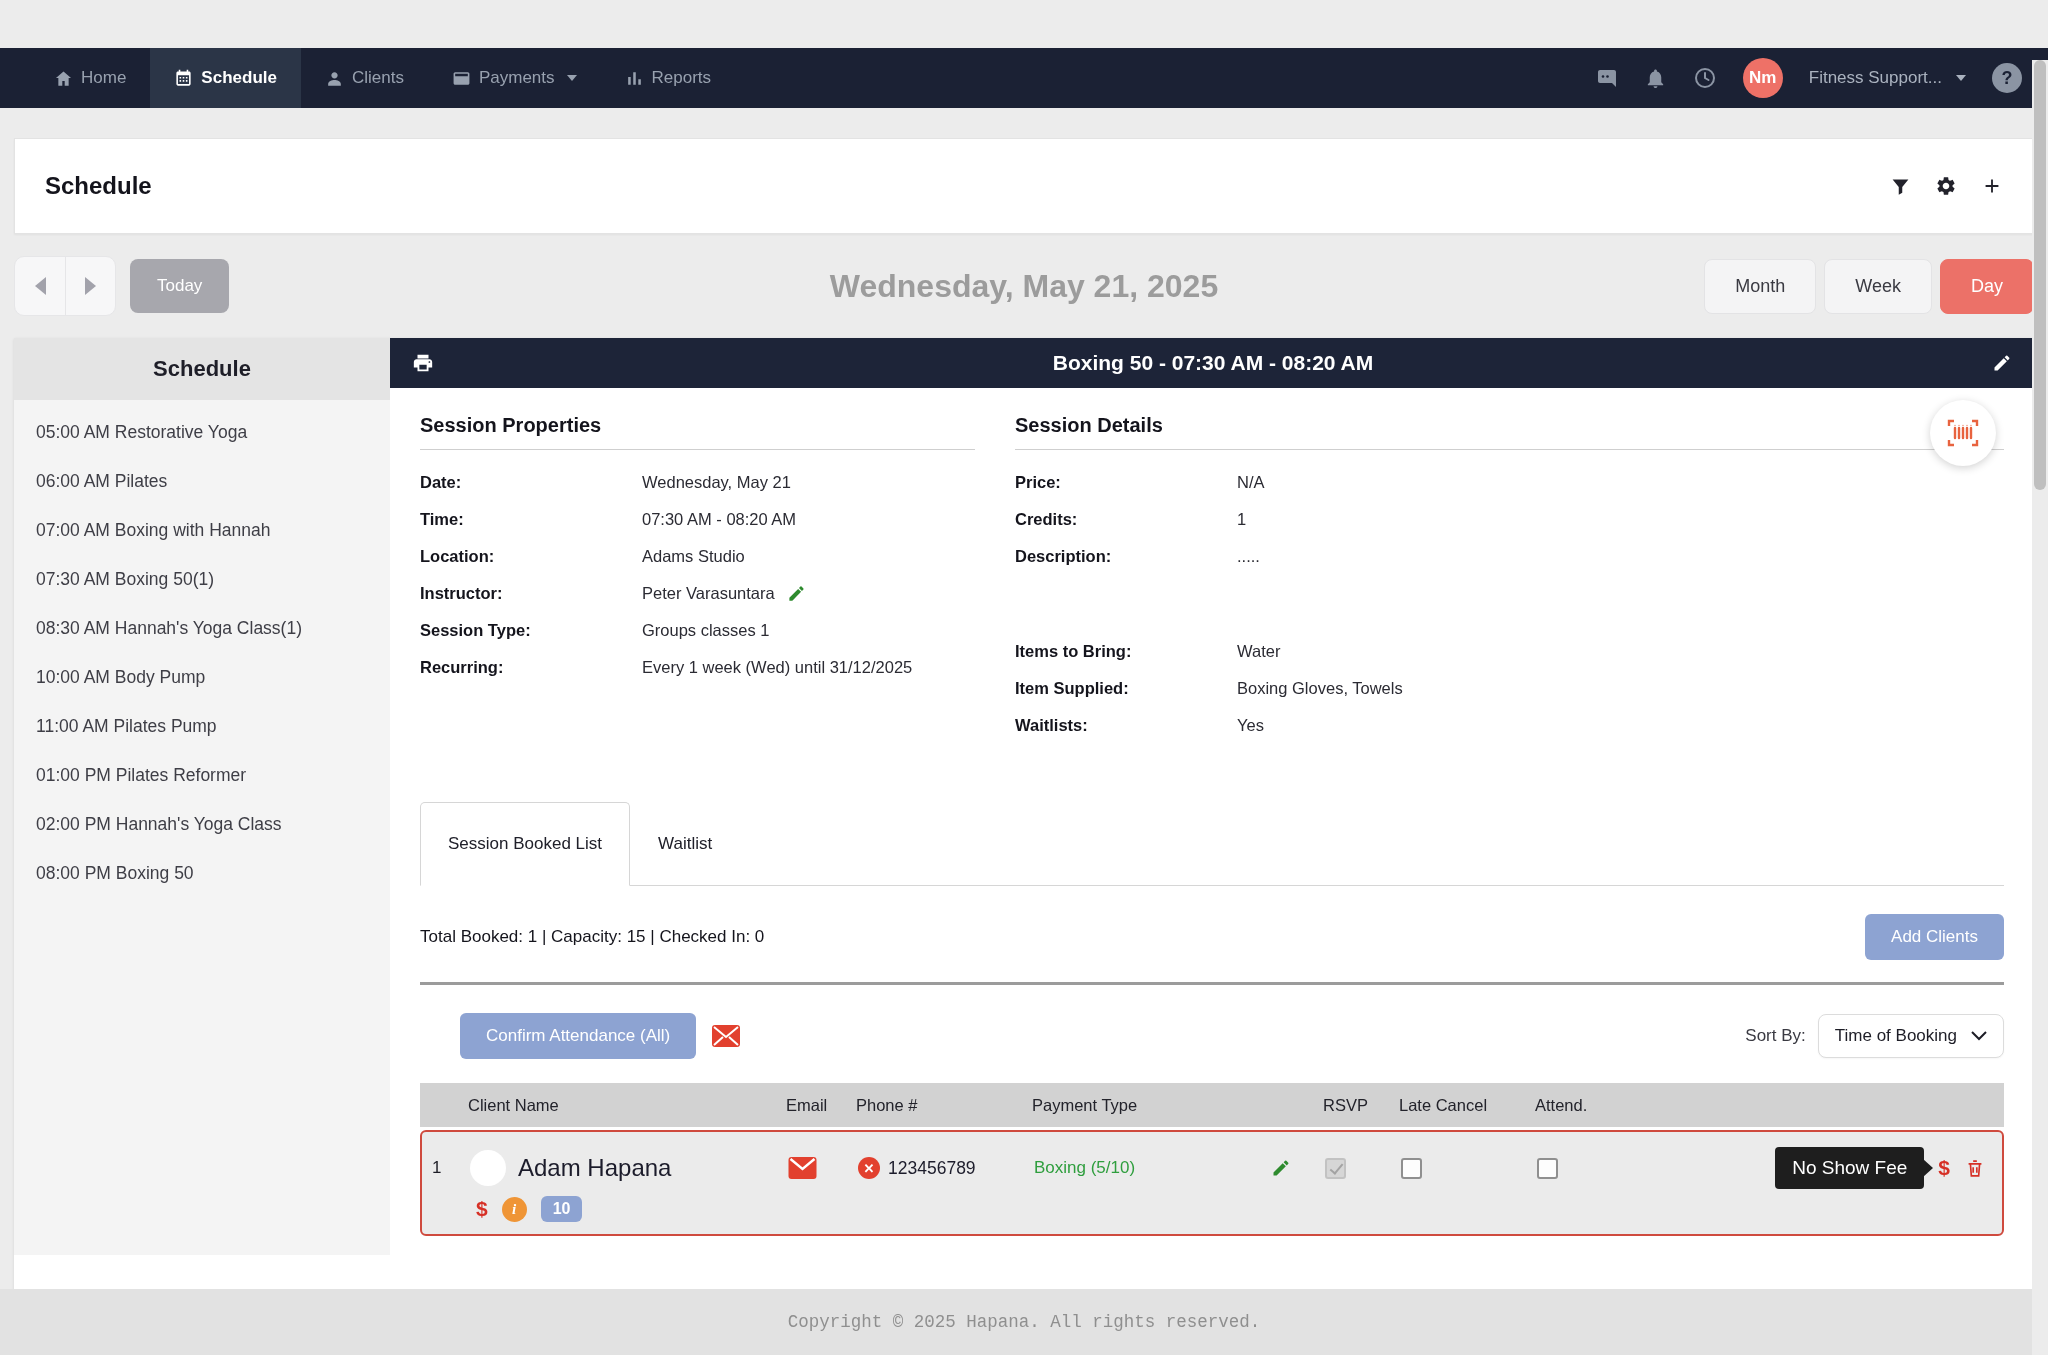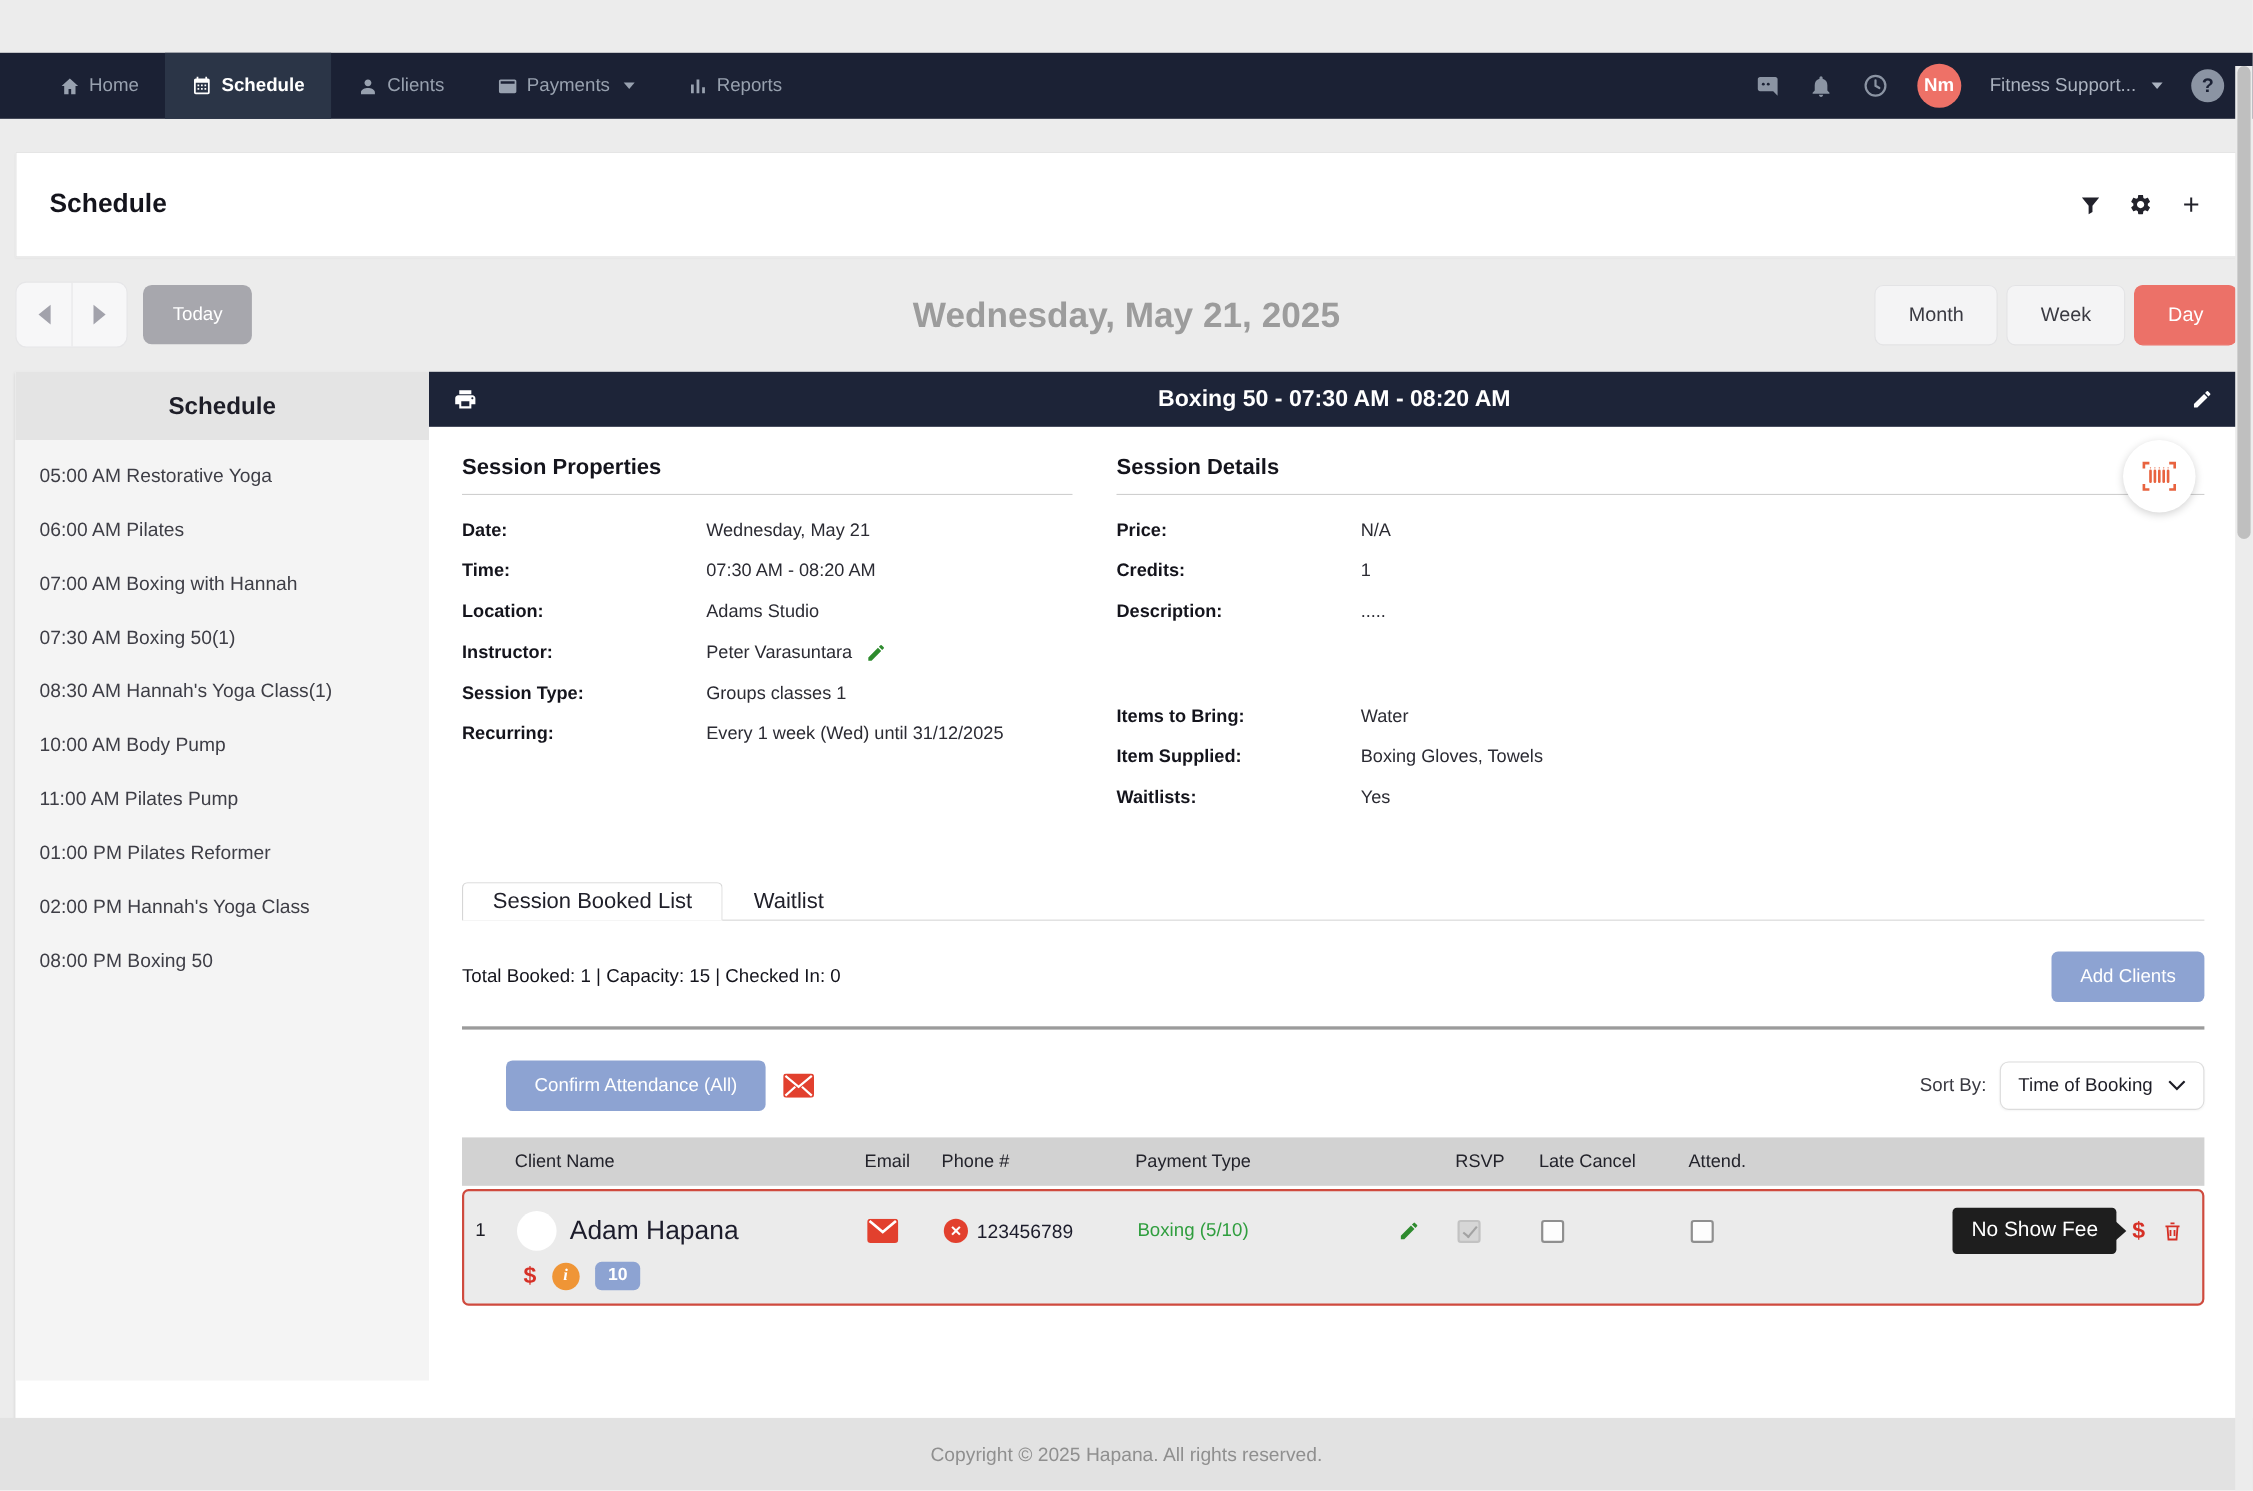--- a/index.html
+++ b/index.html
@@ -107,21 +107,21 @@
 
   .barcode-fab {
     position:absolute; right:8px; top:-14px; width:66px; height:66px; border-radius:50%;
     background:#fff; box-shadow:0 2px 8px rgba(0,0,0,.18); display:flex; align-items:center;
     justify-content:center; cursor:pointer; color:#e8633f;
   }
 
   
   .tabs { display:flex; margin-top:58px; border-bottom:1px solid #d6d6d6; }
   .tab {
-    padding:5px 27px; font-size:20px; color:#20202a; cursor:pointer; background:transparent;
+    padding:31px 27px; font-size:17px; color:#20202a; cursor:pointer; background:transparent;
     border:1px solid transparent; margin-bottom:-1px;
   }
   .tab.active {
     background:#fff; border:1px solid #d6d6d6; border-bottom:1px solid #fff; border-radius:5px 5px 0 0;
   }
 
   
   .summary-row { display:flex; align-items:center; margin-top:28px; font-size:17px; color:#14141c; }
   .btn-blue {
     background:#8da3d2; color:#fff; border:none; border-radius:6px; padding:13px 26px;
@@ -187,21 +187,21 @@
   }
   .tooltip::after {
     content:''; position:absolute; right:-9px; top:50%; margin-top:-9px;
     border-top:9px solid transparent; border-bottom:9px solid transparent; border-left:10px solid #1e1e1e;
   }
   .trash-red { color:#d63026; cursor:pointer; display:flex; }
 
   
   .footer {
     position:absolute; left:0; right:0; bottom:0; height:66px; background:#e2e2e2;
-    display:flex; align-items:center; justify-content:center; color:#8f8f8f; font-size:17.5px;
+    display:flex; align-items:center; justify-content:center; color:#8f8f8f; font-size:17.5px;font-family:Liberation Mono, monospace;
   }
   .scrollbar {
     position:absolute; top:60px; right:0; width:16px; bottom:0; background:#ececec; z-index:50;
   }
   .scrollbar .thumb { position:absolute; top:0; left:2px; right:2px; height:430px; background:#bfbfbf; border-radius:7px; }
 </style>
 </head>
 <body>
 
 <div class="navbar">

